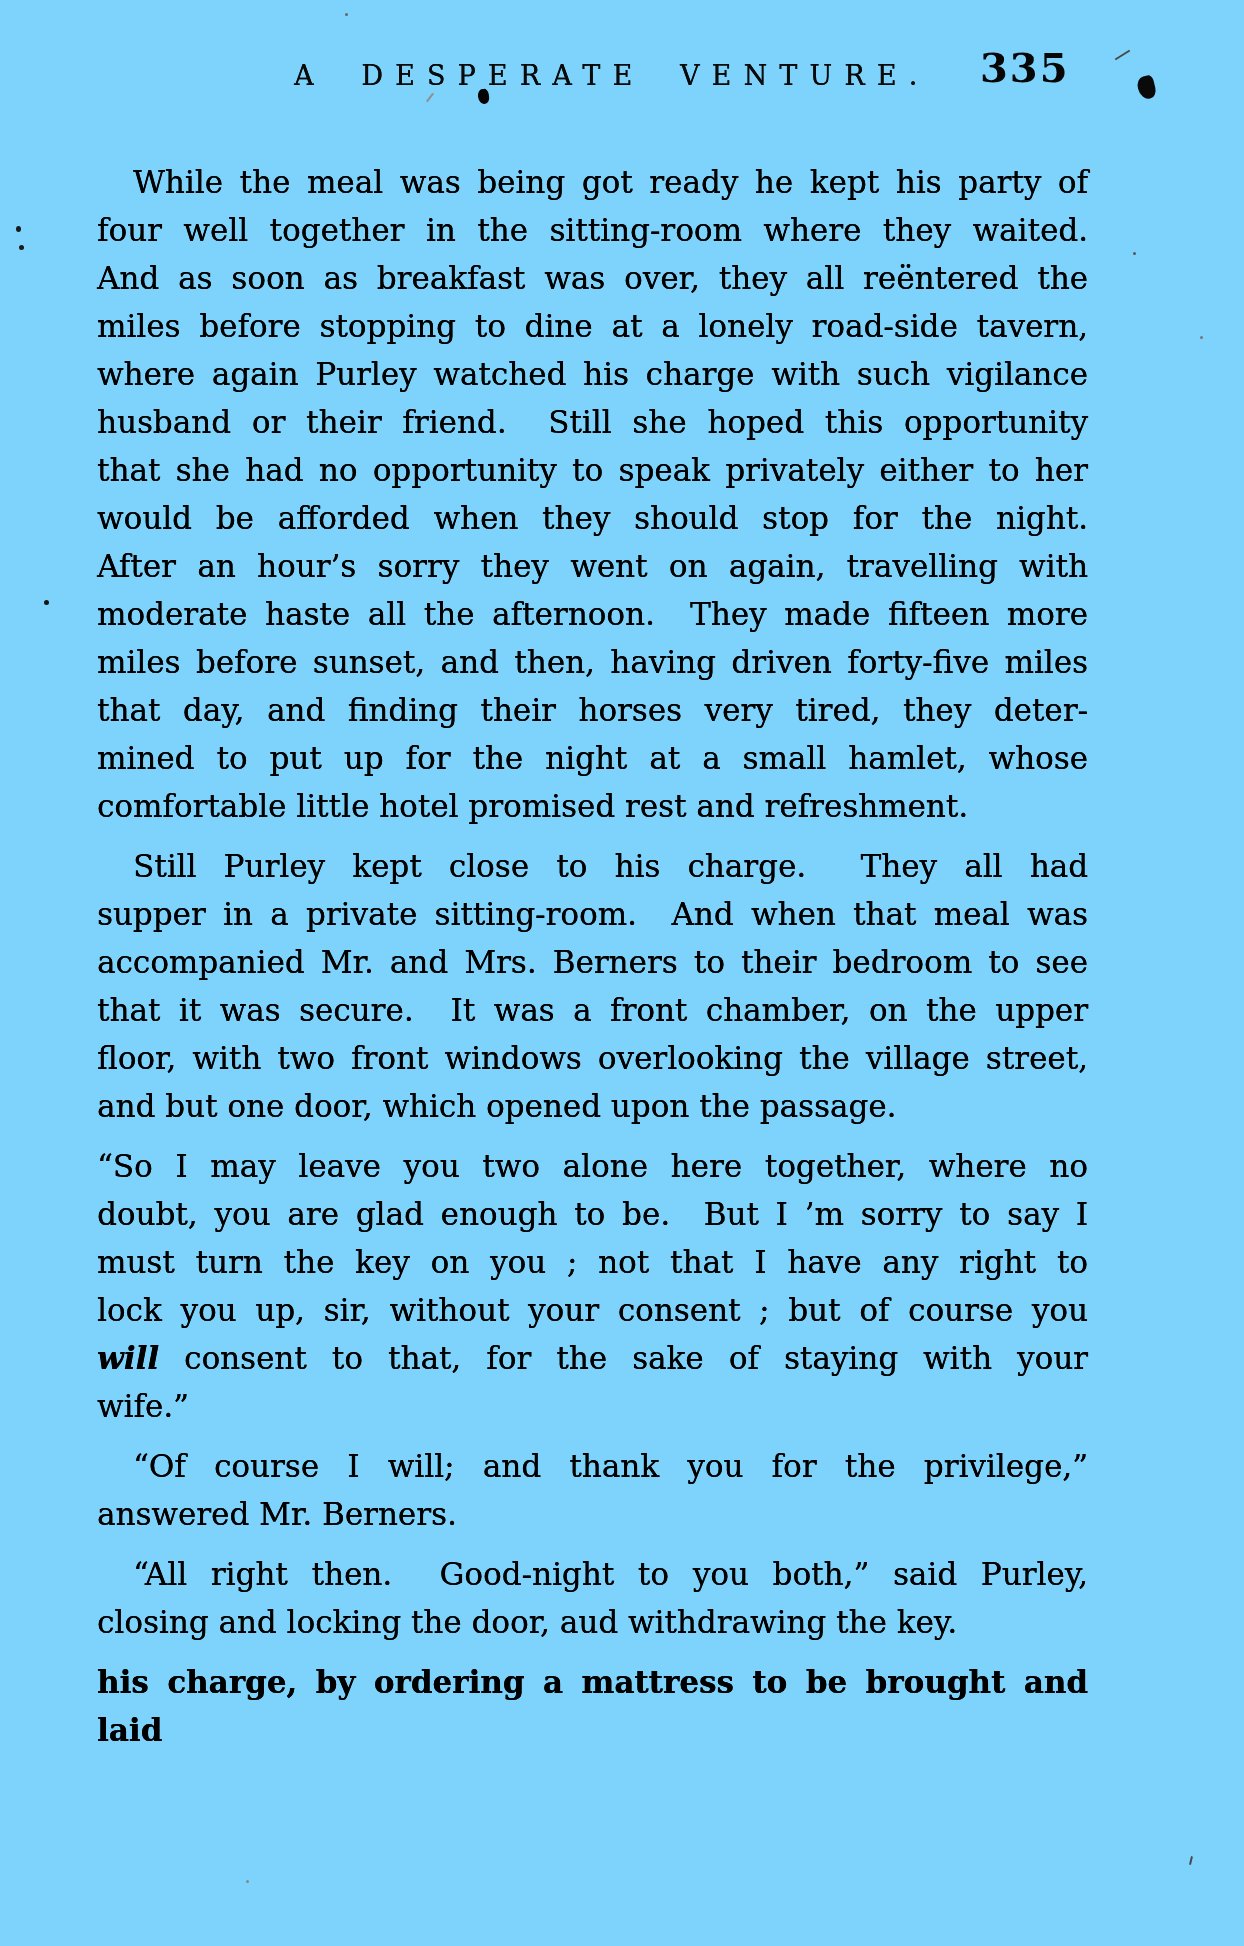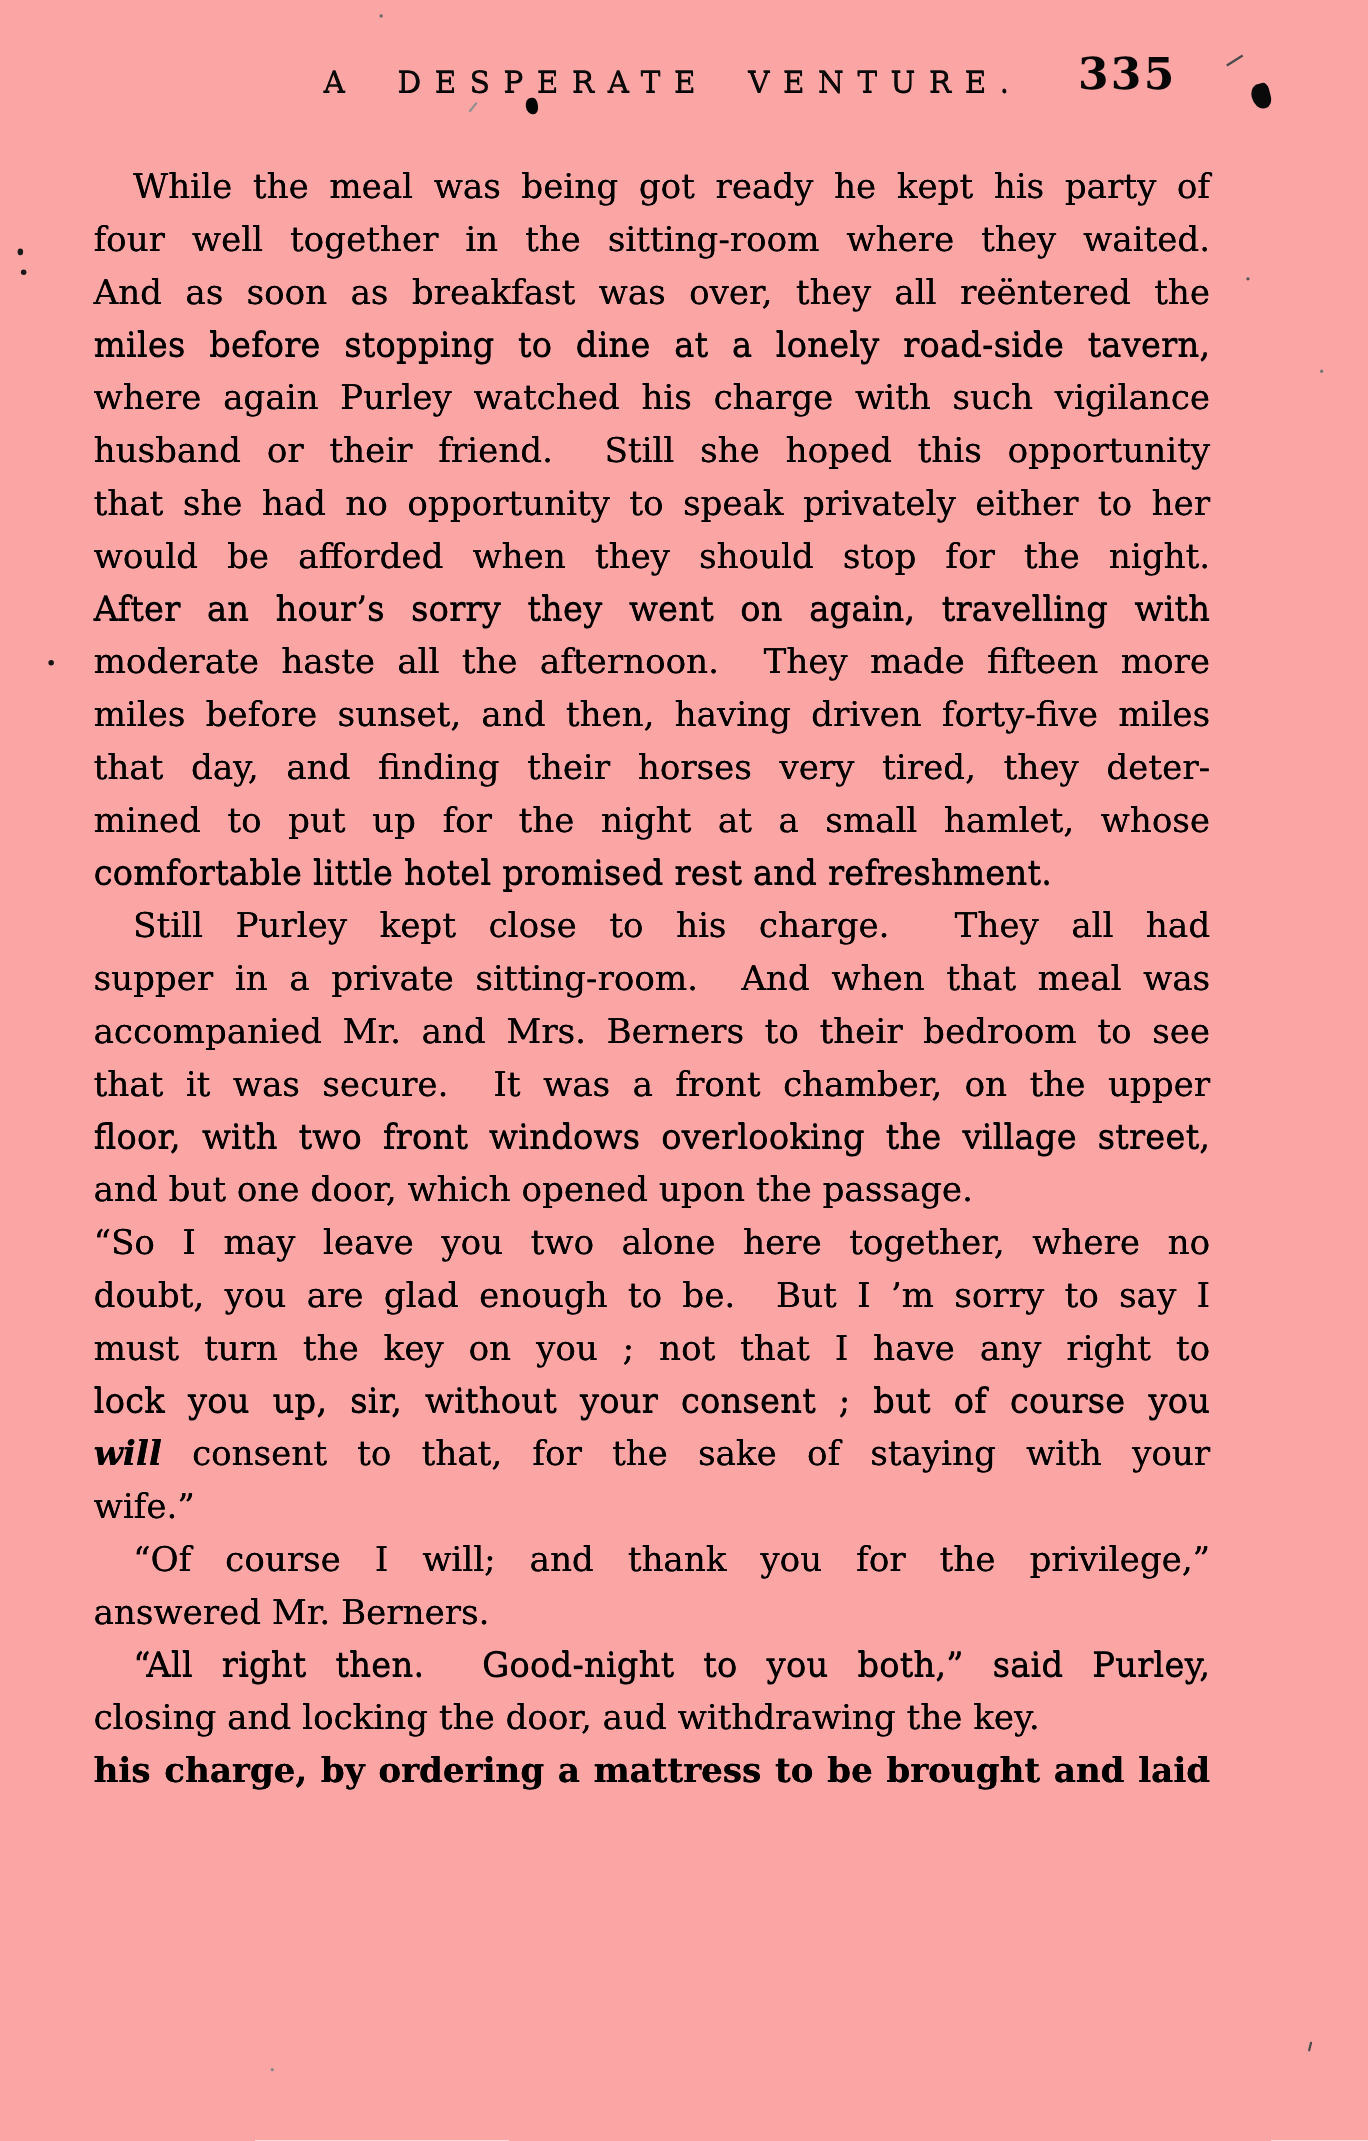--- a/index.html
+++ b/index.html
@@ -1,20 +1,20 @@
 <!DOCTYPE html>
 <html><head>
 <meta charset="utf-8">
 <style>
   html, body { margin: 0; padding: 0; background: #ffffff; }
   .page {
     position: relative;
     width: 1244px;
     height: 1946px;
-    background: #fca5a5;
+    background: #7dd3fc;
     overflow: hidden;
     color: #000;
     font-family: "DejaVu Serif", "Liberation Serif", serif;
   }
   
   .running-title {
     position: absolute;
     left: 294px;
     top: 60px;
     font-size: 27px;
@@ -75,21 +75,21 @@
   
   .body-text {
     position: absolute;
     left: 85px;
     top: 146px;
     width: 1015px;
     font-size: 31px;
     line-height: 48px;
     text-shadow: 0.2px 0.2px 0 #000;
   }
-  .paragraph { margin: 0; }
+  .paragraph { margin: 12px; }
   .line { white-space: pre-wrap; }
   .line.just { text-align: justify; text-align-last: justify; }
   .line.indent { text-indent: 36px; }
   .line.bold { font-weight: 700; }
   .italic { font-style: italic; font-weight: 700; }
   
   .speck { position: absolute; background: #555; border-radius: 50%; }
 </style>
 </head>
 <body>

